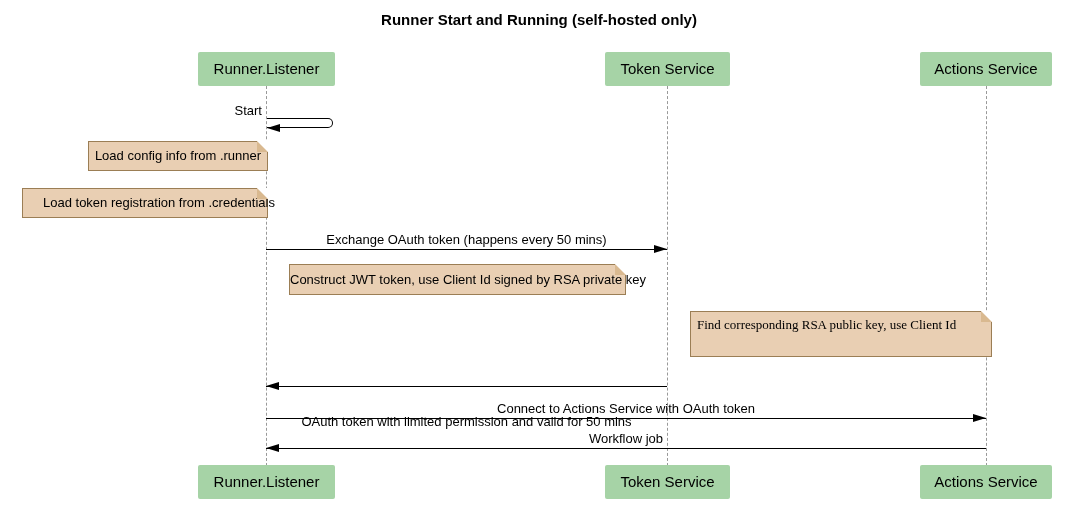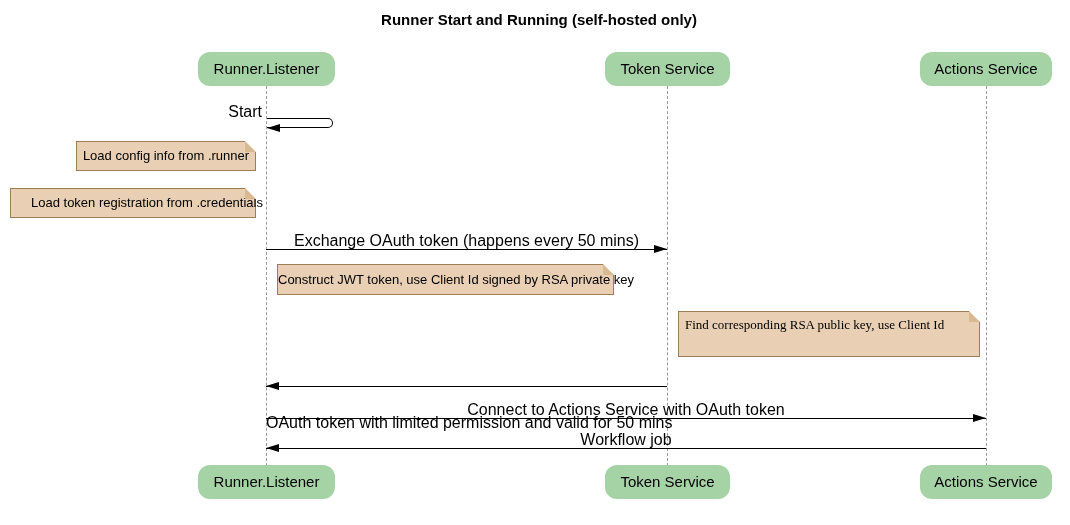--- a/index.html
+++ b/index.html
@@ -38,31 +38,31 @@
     width: 0;
     border-left: 1px dashed var(--lifeline-color, #999999);
   }
 
   .participant {
     position: absolute;
     height: 34px;
     line-height: 34px;
     text-align: center;
     background: var(--participant-fill, #a6d3a6);
-    border-radius: 12px;
+    border-radius: 2px;
     font-size: 15px;
     white-space: nowrap;
   }
   .participant.top    { top: 52px; }
   .participant.bottom { top: 465px; }
 
   .msg-label {
     position: absolute;
     height: 16px;
-    font-size: 16px;
+    font-size: 13px;
     text-align: center;
     white-space: nowrap;
   }
   .msg-label.right-align { text-align: right; }
 
   .msg-line {
     position: absolute;
     height: 0;
     border-top: 1px solid var(--arrow-color, #000000);
   }
@@ -85,20 +85,21 @@
     border-radius: 0 10px 10px 0;
   }
 
   .note {
     position: absolute;
     background: var(--note-fill, #e9cfb3);
     border: 1px solid var(--note-border, #9b7e55);
     font-size: 13px;
     text-align: center;
     white-space: nowrap;
+    margin-left: 12px;
   }
   .note::before {
     content: "";
     position: absolute;
     top: -1px;
     right: -1px;
     width: 0;
     height: 0;
     border-style: solid;
     border-width: 0 11px 11px 0;

